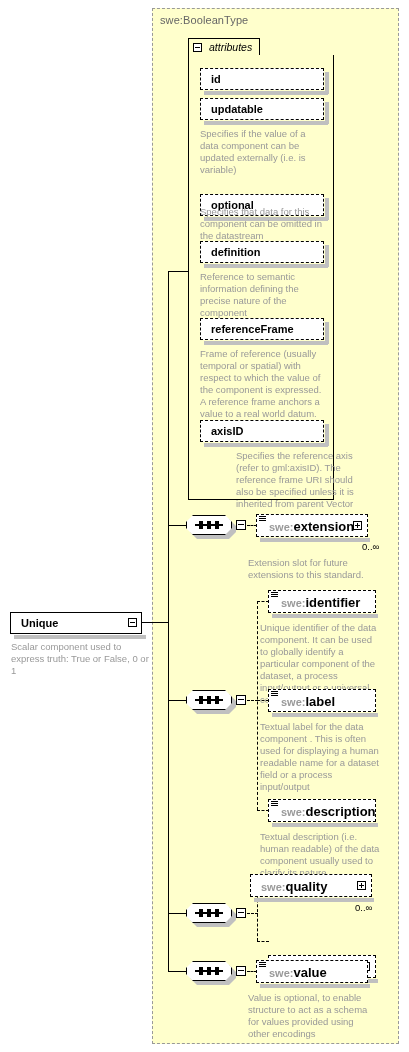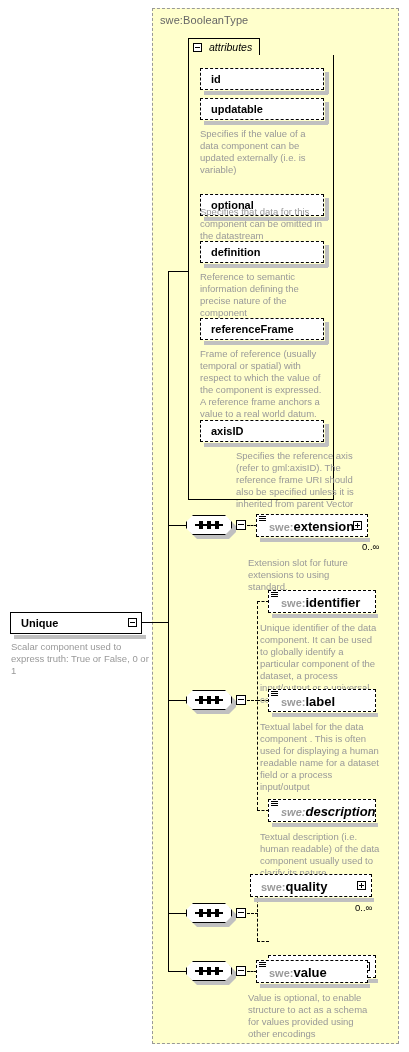--- a/index.html
+++ b/index.html
@@ -231,21 +231,21 @@
   <div class="elem solidshadow" style="left:256px;top:514px;width:112px;">
     <div class="hb">
         <i></i>
         <i></i>
         <i></i>
       </div>
     <div class="pfx" style="left:12px;"><span>swe:</span><span class="nm2">extension</span></div>
     <div class="plus-sq" style="right:5px;top:6px;"></div>
   </div>
   <div class="card" style="left:362px;top:541px;">0..∞</div>
-  <div class="ann" style="left:248px;top:557px;width:118px;">Extension slot for future extensions to using standard.</div>
+  <div class="ann" style="left:248px;top:557px;width:118px;">Extension slot for future extensions to this standard.</div>
 
   <div class="hline" style="left:168px;top:700px;width:18px;"></div>
   <div class="seq" style="left:186px;top:690px;">
     <div class="octsh"></div>
     <div class="oct"></div>
     <div class="bar"></div>
     <div class="dot d1"></div>
     <div class="dot d2"></div>
     <div class="dot d3"></div>
     <div class="tog"></div>
@@ -276,21 +276,21 @@
     <div class="pfx" style="left:12px;"><span>swe:</span><span class="nm2">label</span></div>
   </div>
   <div class="ann" style="left:260px;top:721px;width:122px;">Textual label for the data component . This is often used for displaying a human readable name for a dataset field or a process input/output</div>
 
   <div class="elem solidshadow" style="left:268px;top:799px;width:108px;">
     <div class="hb">
         <i></i>
         <i></i>
         <i></i>
       </div>
-    <div class="pfx" style="left:12px;font-style:italic;"><span>swe:</span><span class="nm2">description</span></div>
+    <div class="pfx" style="left:12px;"><span>swe:</span><span class="nm2">description</span></div>
   </div>
   <div class="ann" style="left:260px;top:831px;width:122px;">Textual description (i.e. human readable) of the data component usually used to clarify its nature</div>
 
   <div class="hline" style="left:168px;top:913px;width:18px;"></div>
   <div class="seq" style="left:186px;top:903px;">
     <div class="octsh"></div>
     <div class="oct"></div>
     <div class="bar"></div>
     <div class="dot d1"></div>
     <div class="dot d2"></div>

